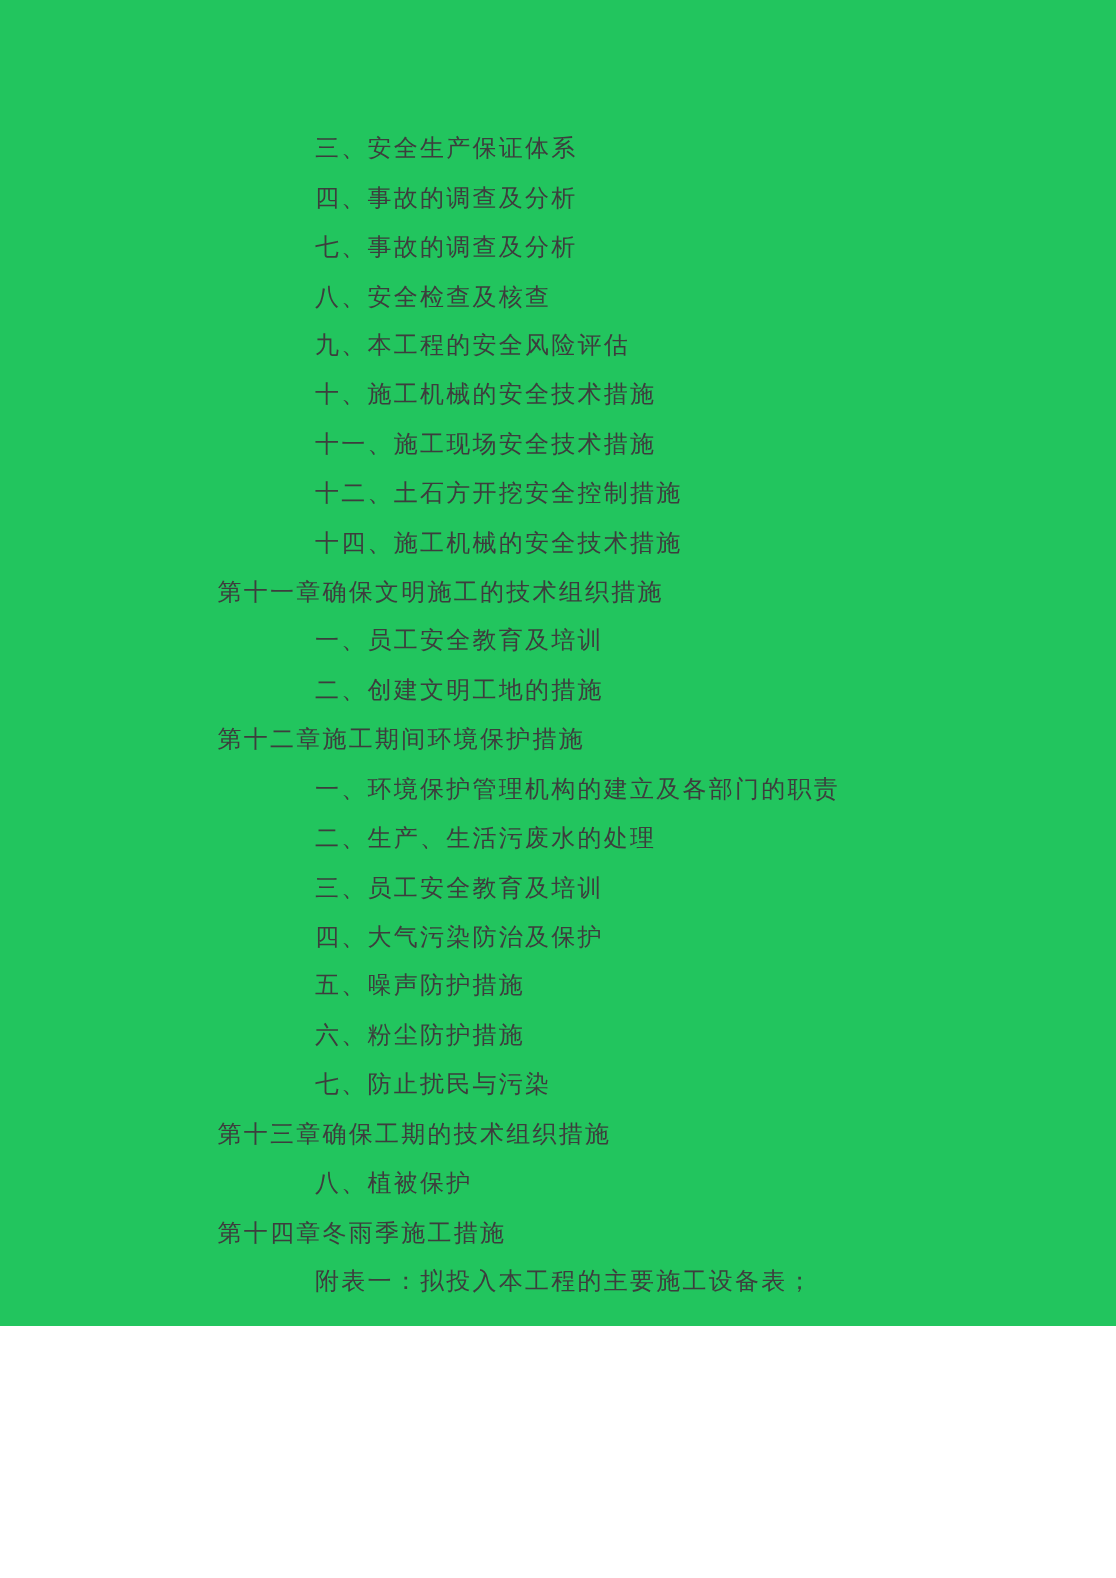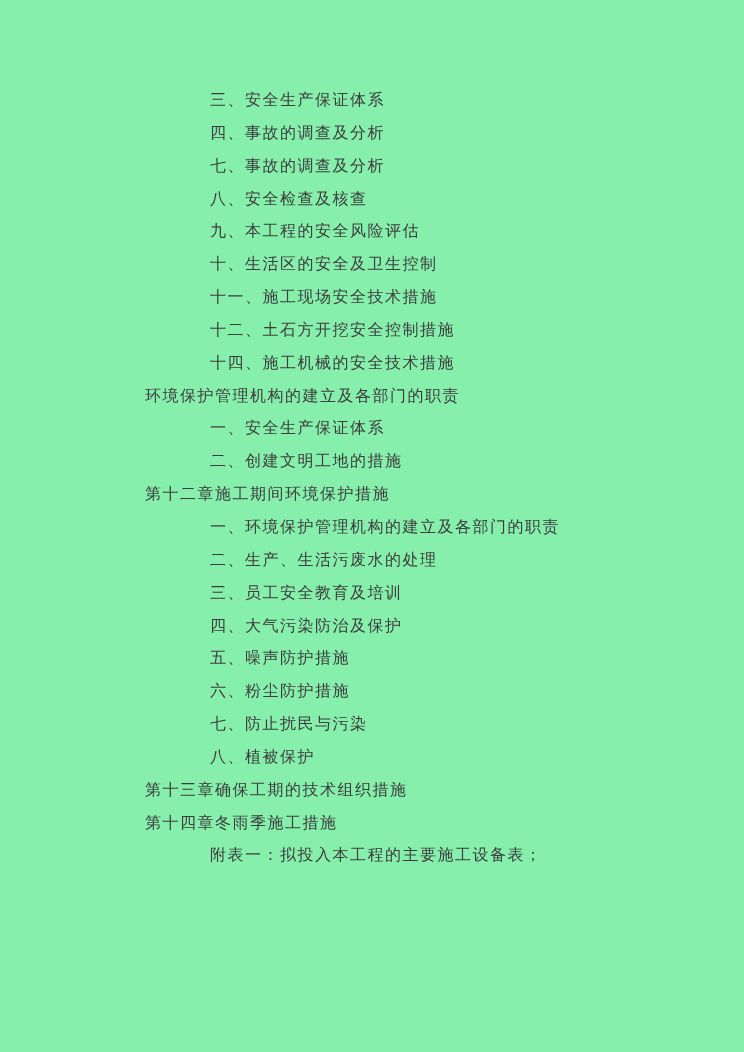--- a/index.html
+++ b/index.html
@@ -3,22 +3,22 @@
 <meta charset="utf-8">
 <style>
   html, body {
     margin: 0;
     padding: 0;
     background: #ffffff;
   }
   .page {
     position: relative;
     width: 744px;
-    height: 1052px;
-    background: #86efac;
+    height: 884px;
+    background: #22c55e;
     overflow: hidden;
   }
   .toc {
     position: absolute;
     top: 84px;
     left: 0;
     right: 0;
     font-family: "Liberation Serif", "DejaVu Serif", serif;
     font-size: 16px;
     color: #3d3d3d;
@@ -38,33 +38,33 @@
 </head>
 <body>
 
 <div class="page">
   <div class="toc" style="color: rgb(61, 61, 61);">
       <div class="toc-line item">三、安全生产保证体系</div>
       <div class="toc-line item">四、事故的调查及分析</div>
       <div class="toc-line item">七、事故的调查及分析</div>
       <div class="toc-line item">八、安全检查及核查</div>
       <div class="toc-line item">九、本工程的安全风险评估</div>
-      <div class="toc-line item">十、生活区的安全及卫生控制</div>
+      <div class="toc-line item">十、施工机械的安全技术措施</div>
       <div class="toc-line item">十一、施工现场安全技术措施</div>
       <div class="toc-line item">十二、土石方开挖安全控制措施</div>
       <div class="toc-line item">十四、施工机械的安全技术措施</div>
-      <div class="toc-line chapter">环境保护管理机构的建立及各部门的职责</div>
-      <div class="toc-line item">一、安全生产保证体系</div>
+      <div class="toc-line chapter">第十一章确保文明施工的技术组织措施</div>
+      <div class="toc-line item">一、员工安全教育及培训</div>
       <div class="toc-line item">二、创建文明工地的措施</div>
       <div class="toc-line chapter">第十二章施工期间环境保护措施</div>
       <div class="toc-line item">一、环境保护管理机构的建立及各部门的职责</div>
       <div class="toc-line item">二、生产、生活污废水的处理</div>
       <div class="toc-line item">三、员工安全教育及培训</div>
       <div class="toc-line item">四、大气污染防治及保护</div>
       <div class="toc-line item">五、噪声防护措施</div>
       <div class="toc-line item">六、粉尘防护措施</div>
       <div class="toc-line item">七、防止扰民与污染</div>
+      <div class="toc-line chapter">第十三章确保工期的技术组织措施</div>
       <div class="toc-line item">八、植被保护</div>
-      <div class="toc-line chapter">第十三章确保工期的技术组织措施</div>
       <div class="toc-line chapter">第十四章冬雨季施工措施</div>
       <div class="toc-line item">附表一：拟投入本工程的主要施工设备表；</div>
     </div>
 </div>
 
 </body></html>

